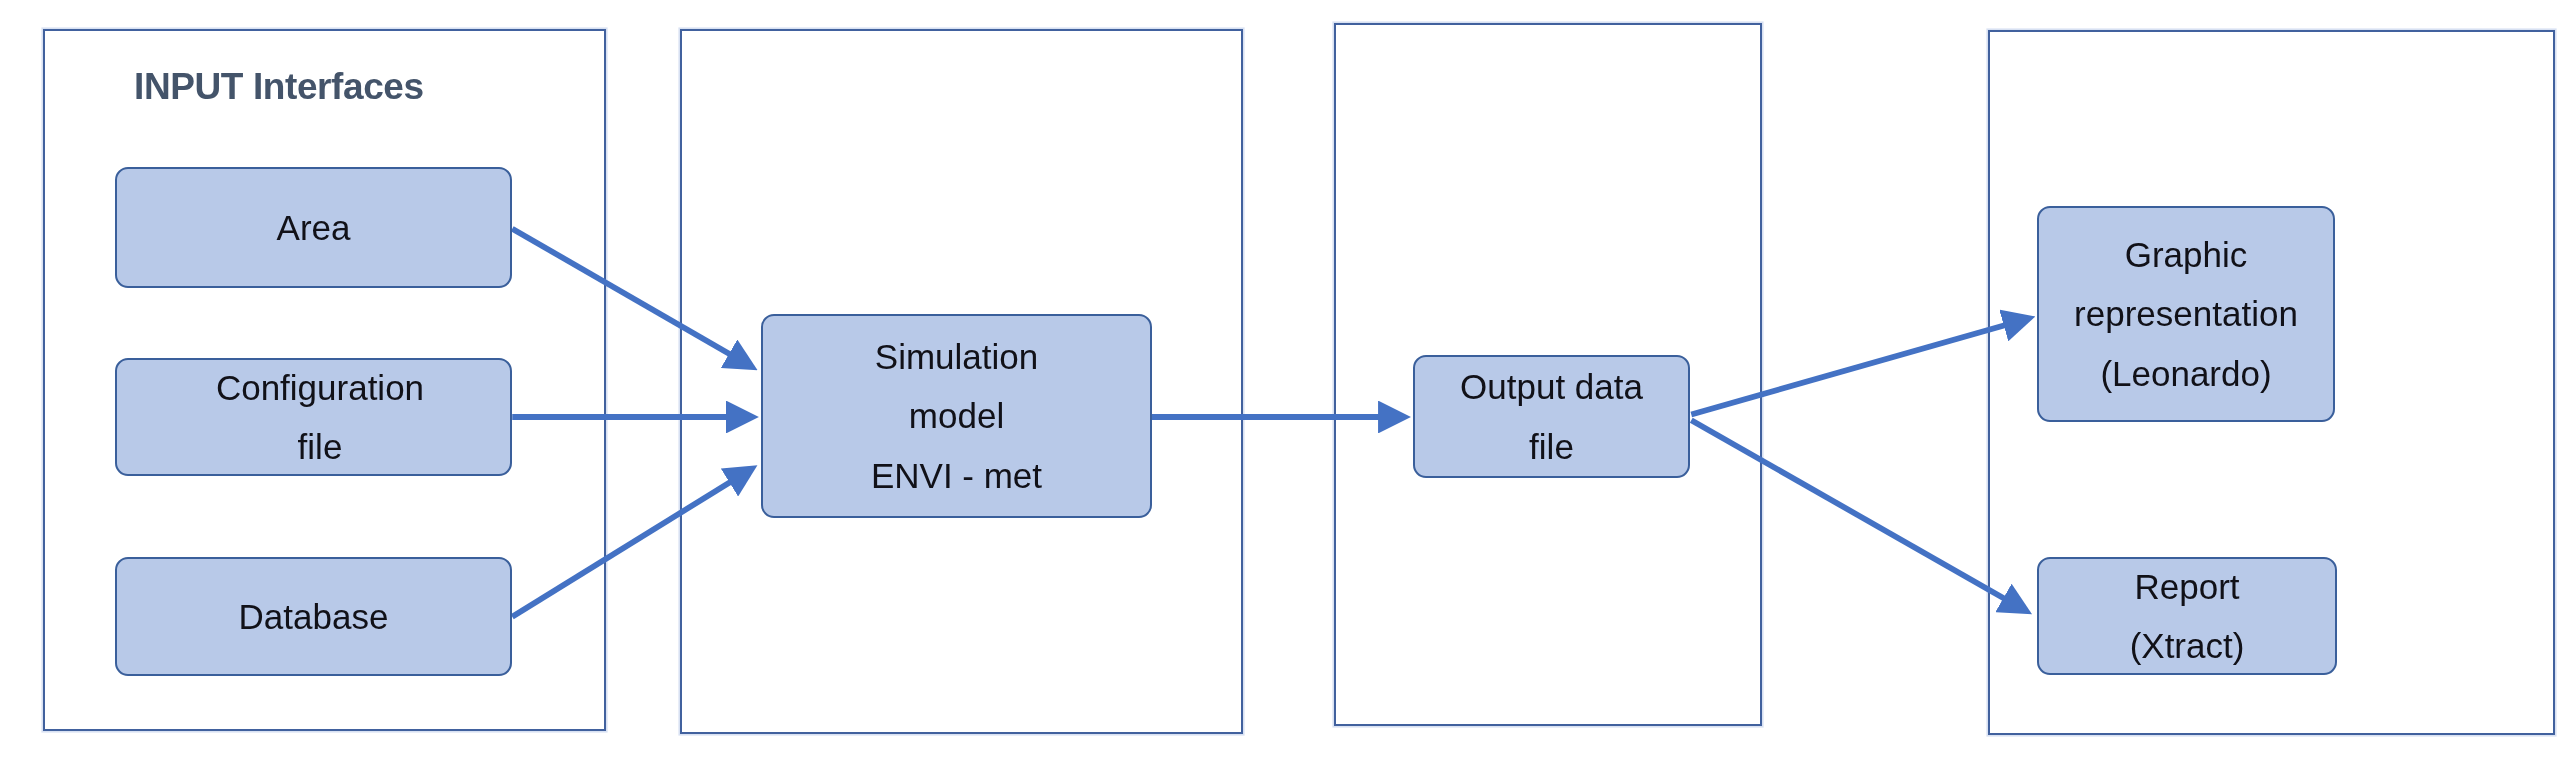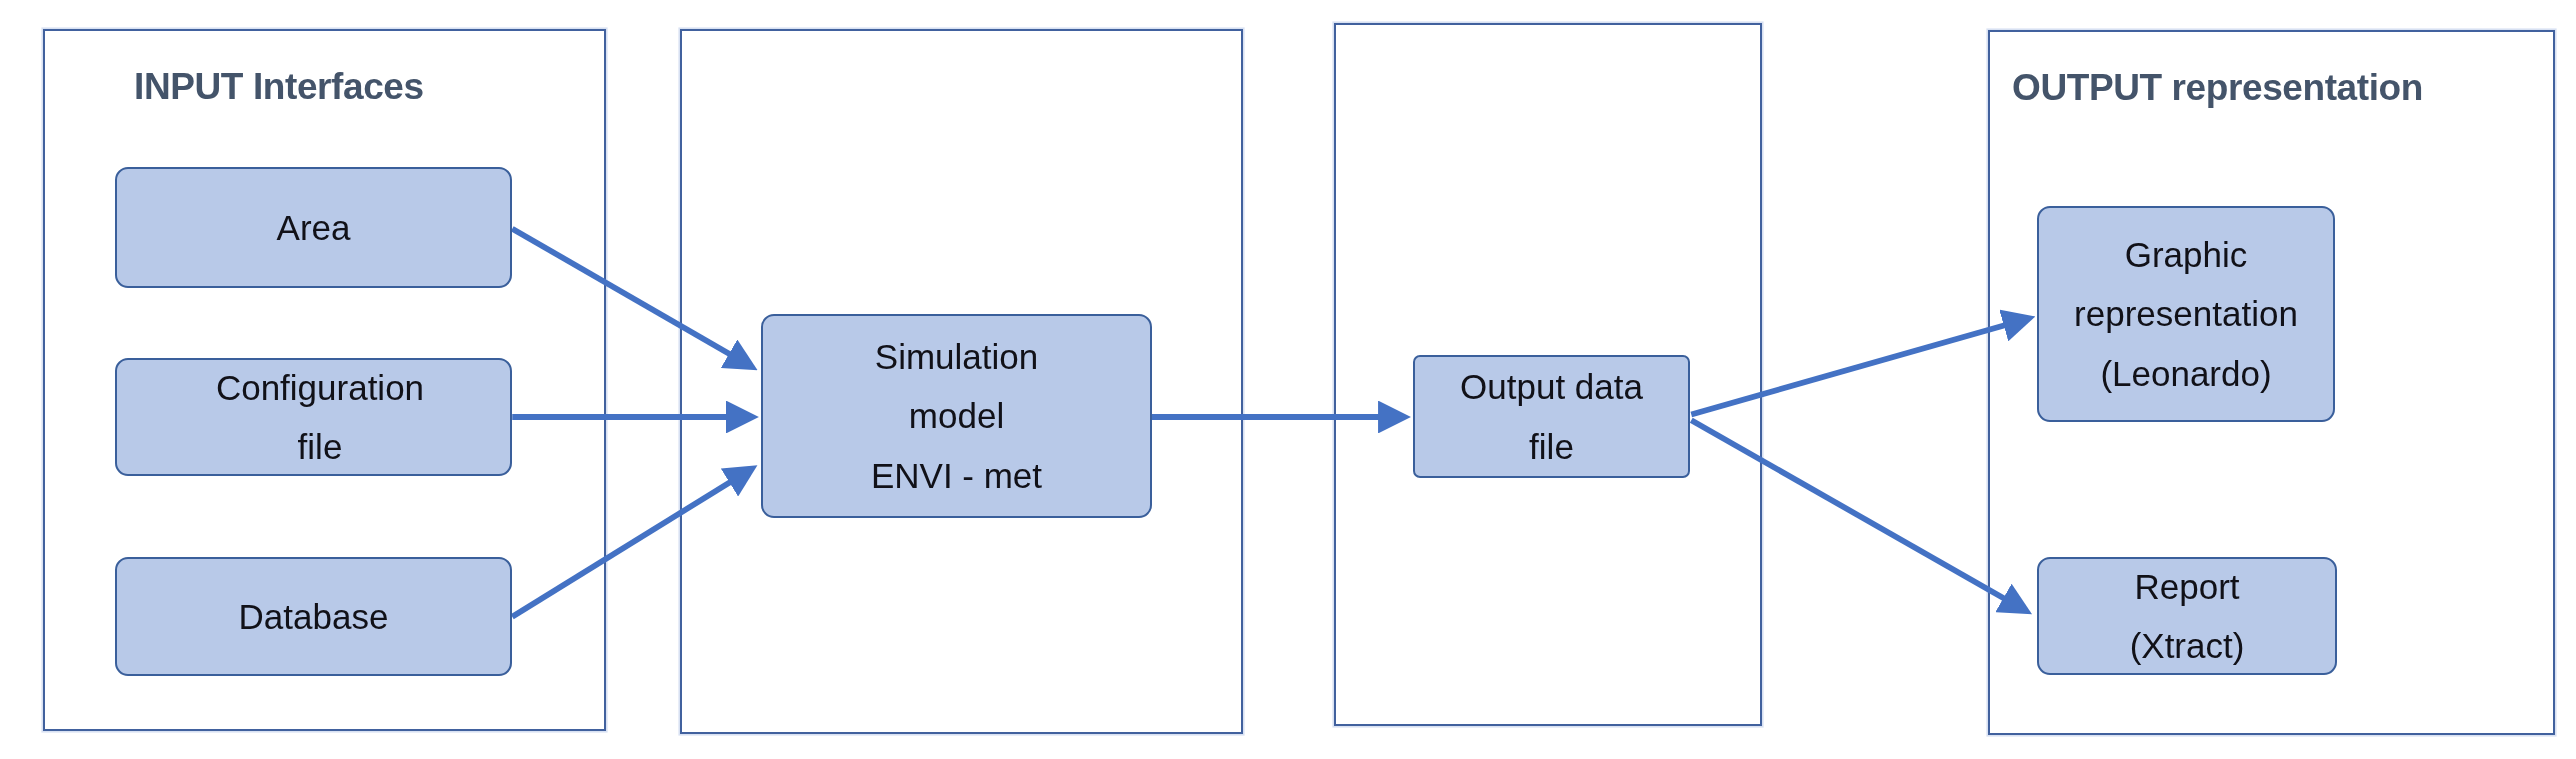--- a/index.html
+++ b/index.html
@@ -61,21 +61,20 @@
 <body>
 
 <div class="stage">
 
   <div class="panel" style="left:43px; top:29px; width:563px; height:702px;"></div>
   <div class="panel" style="left:680px; top:29px; width:563px; height:705px;"></div>
   <div class="panel" style="left:1334px; top:23px; width:428px; height:703px;"></div>
   <div class="panel" style="left:1988px; top:30px; width:567px; height:705px;"></div>
 
   <div class="panel-title" style="left:118px; top:66px;">INPUT Interfaces</div>
-  <div class="panel-title" style="left:1996px; top:67px;">OUTPUT representation</div>
 
   <svg class="arrows" viewBox="0 0 3133 924" xmlns="http://www.w3.org/2000/svg">
     <defs>
       <marker id="ah" viewBox="0 0 10 10" refX="7" refY="5" markerWidth="40" markerHeight="40" markerUnits="userSpaceOnUse" orient="auto">
         <path d="M0,0 L10,5 L0,10 z" class="arrowhead-shape"></path>
       </marker>
     </defs>
     <line x1="623" y1="278" x2="911" y2="444" class="arrow-line" marker-end="url(#ah)"></line>
     <line x1="623" y1="507" x2="911" y2="507" class="arrow-line" marker-end="url(#ah)"></line>
     <line x1="623" y1="750" x2="911" y2="572" class="arrow-line" marker-end="url(#ah)"></line>
@@ -96,21 +95,21 @@
   <div class="node" style="left:115px; top:557px; width:397px; height:119px;">
     <div class="node-label">Database</div>
   </div>
 
   <div class="node" style="left:761px; top:314px; width:391px; height:204px;">
     <div class="node-label">Simulation
 model
 ENVI - met</div>
   </div>
 
-  <div class="node" style="left:1413px; top:355px; width:277px; height:123px;border-radius:7px;">
+  <div class="node" style="left:1413px; top:355px; width:277px; height:123px;">
     <div class="node-label">Output data
 file</div>
   </div>
 
   <div class="node" style="left:2037px; top:206px; width:298px; height:216px;">
     <div class="node-label">Graphic
 representation
 (Leonardo)</div>
   </div>
 

